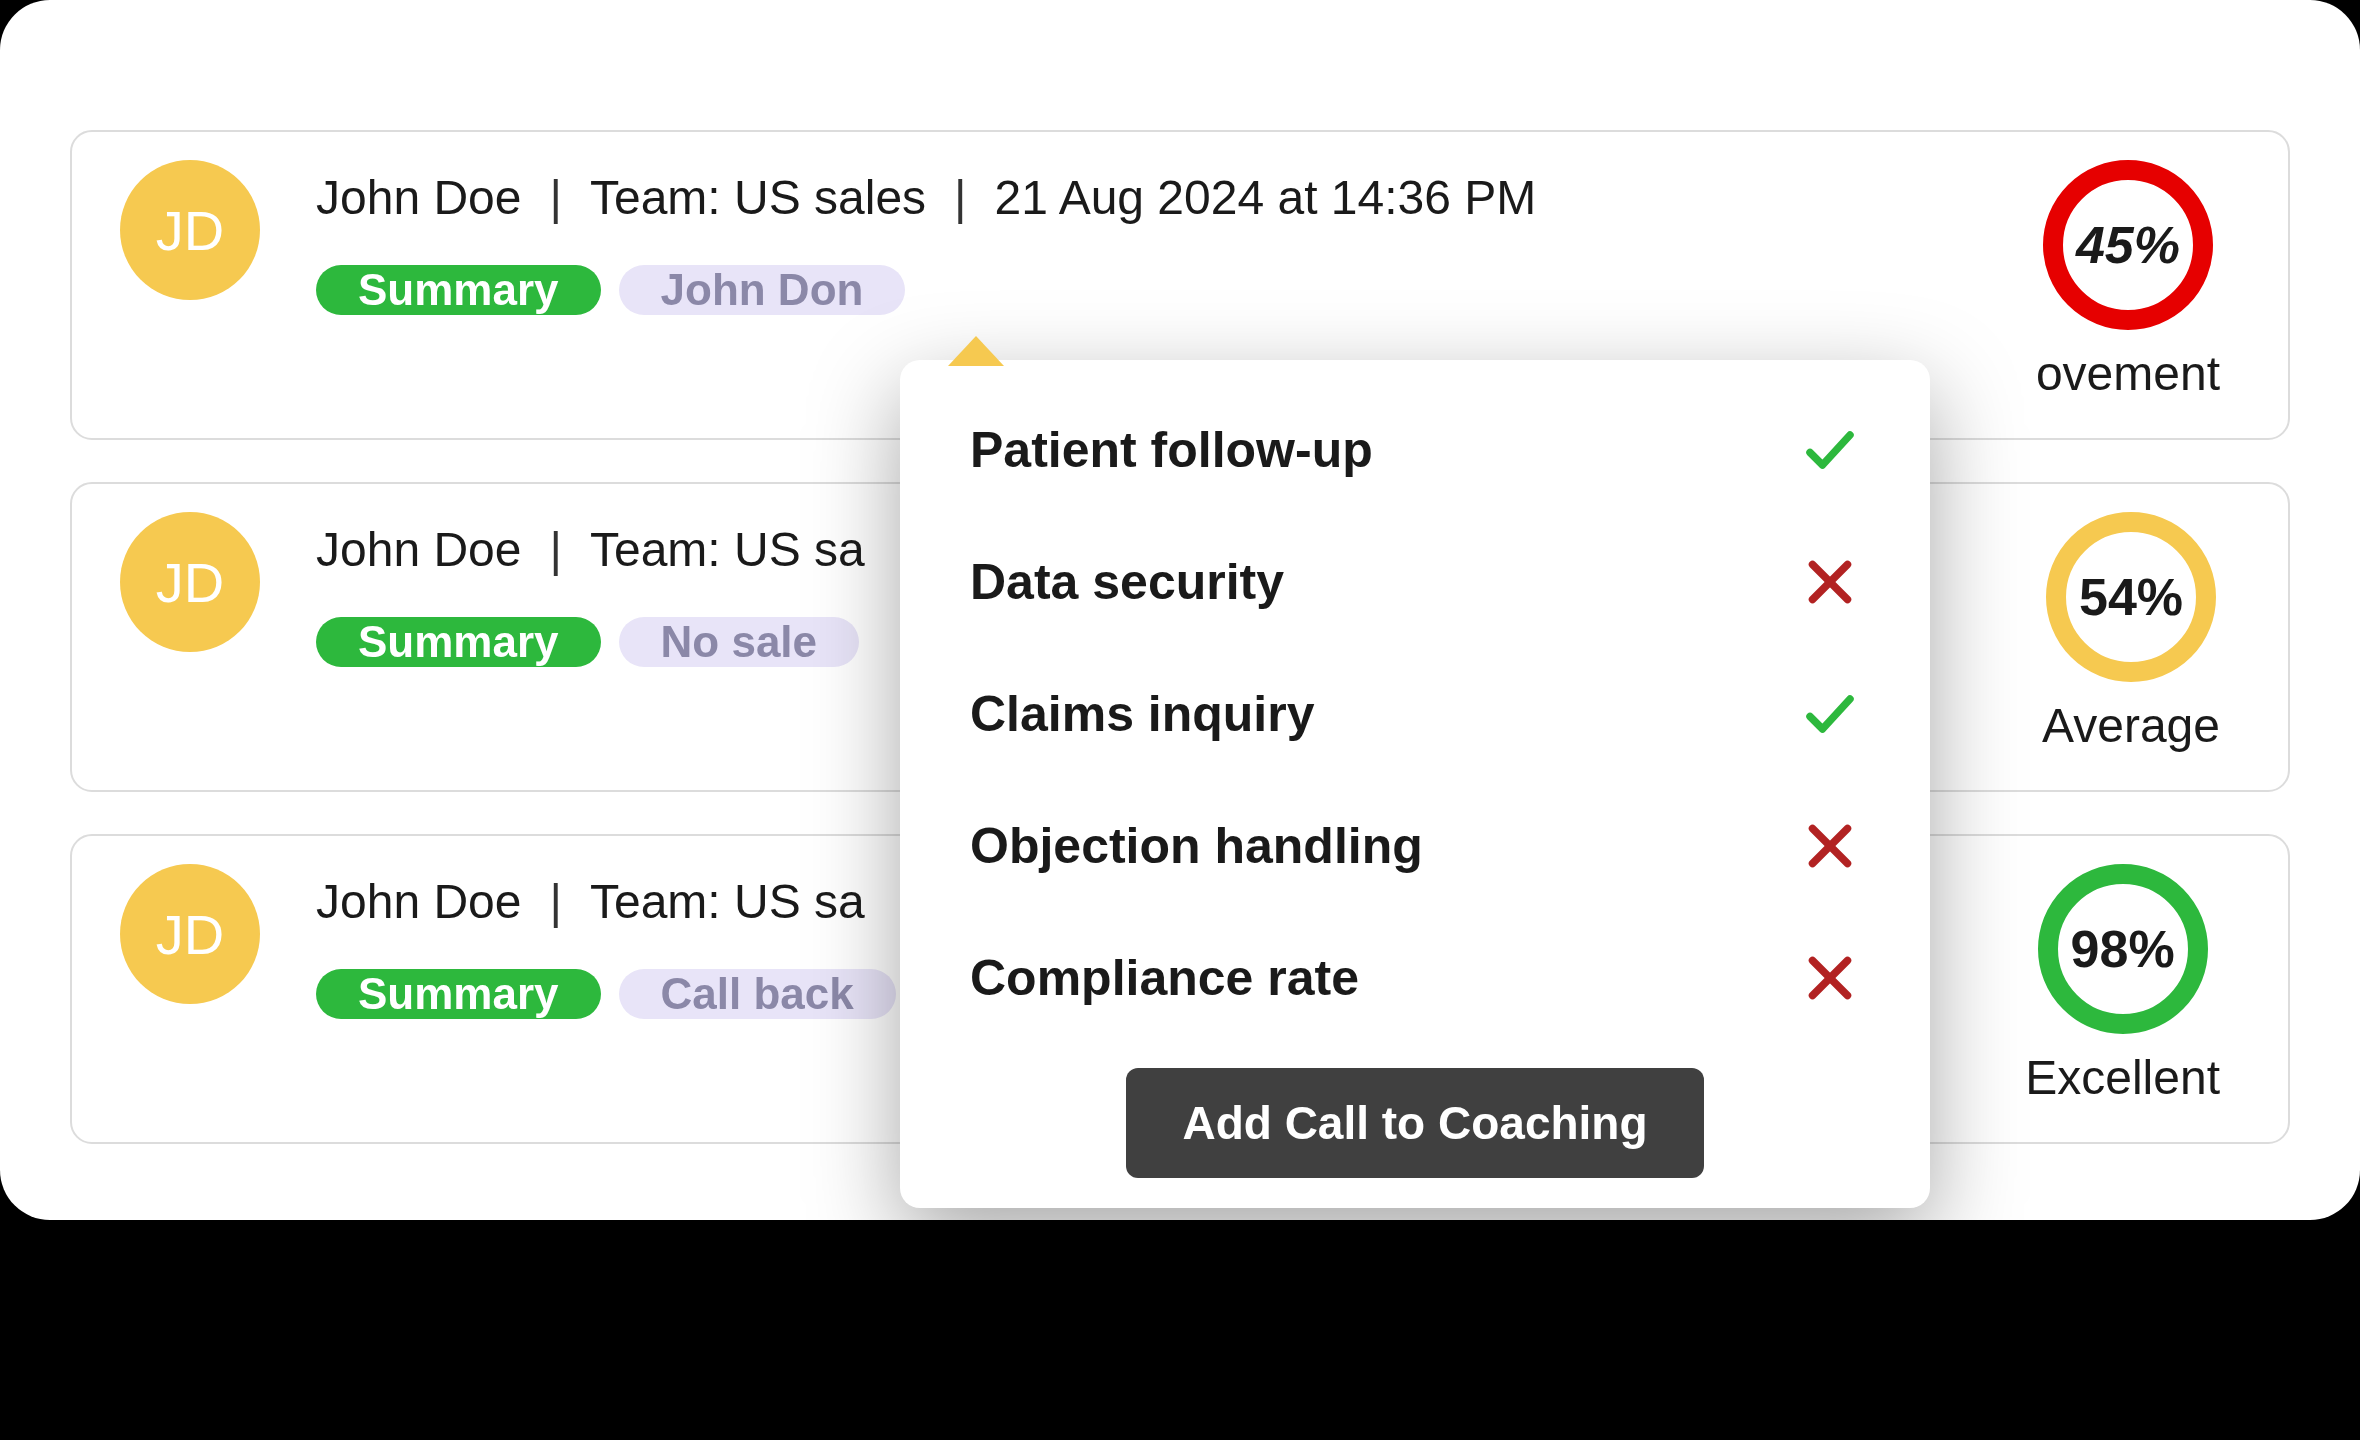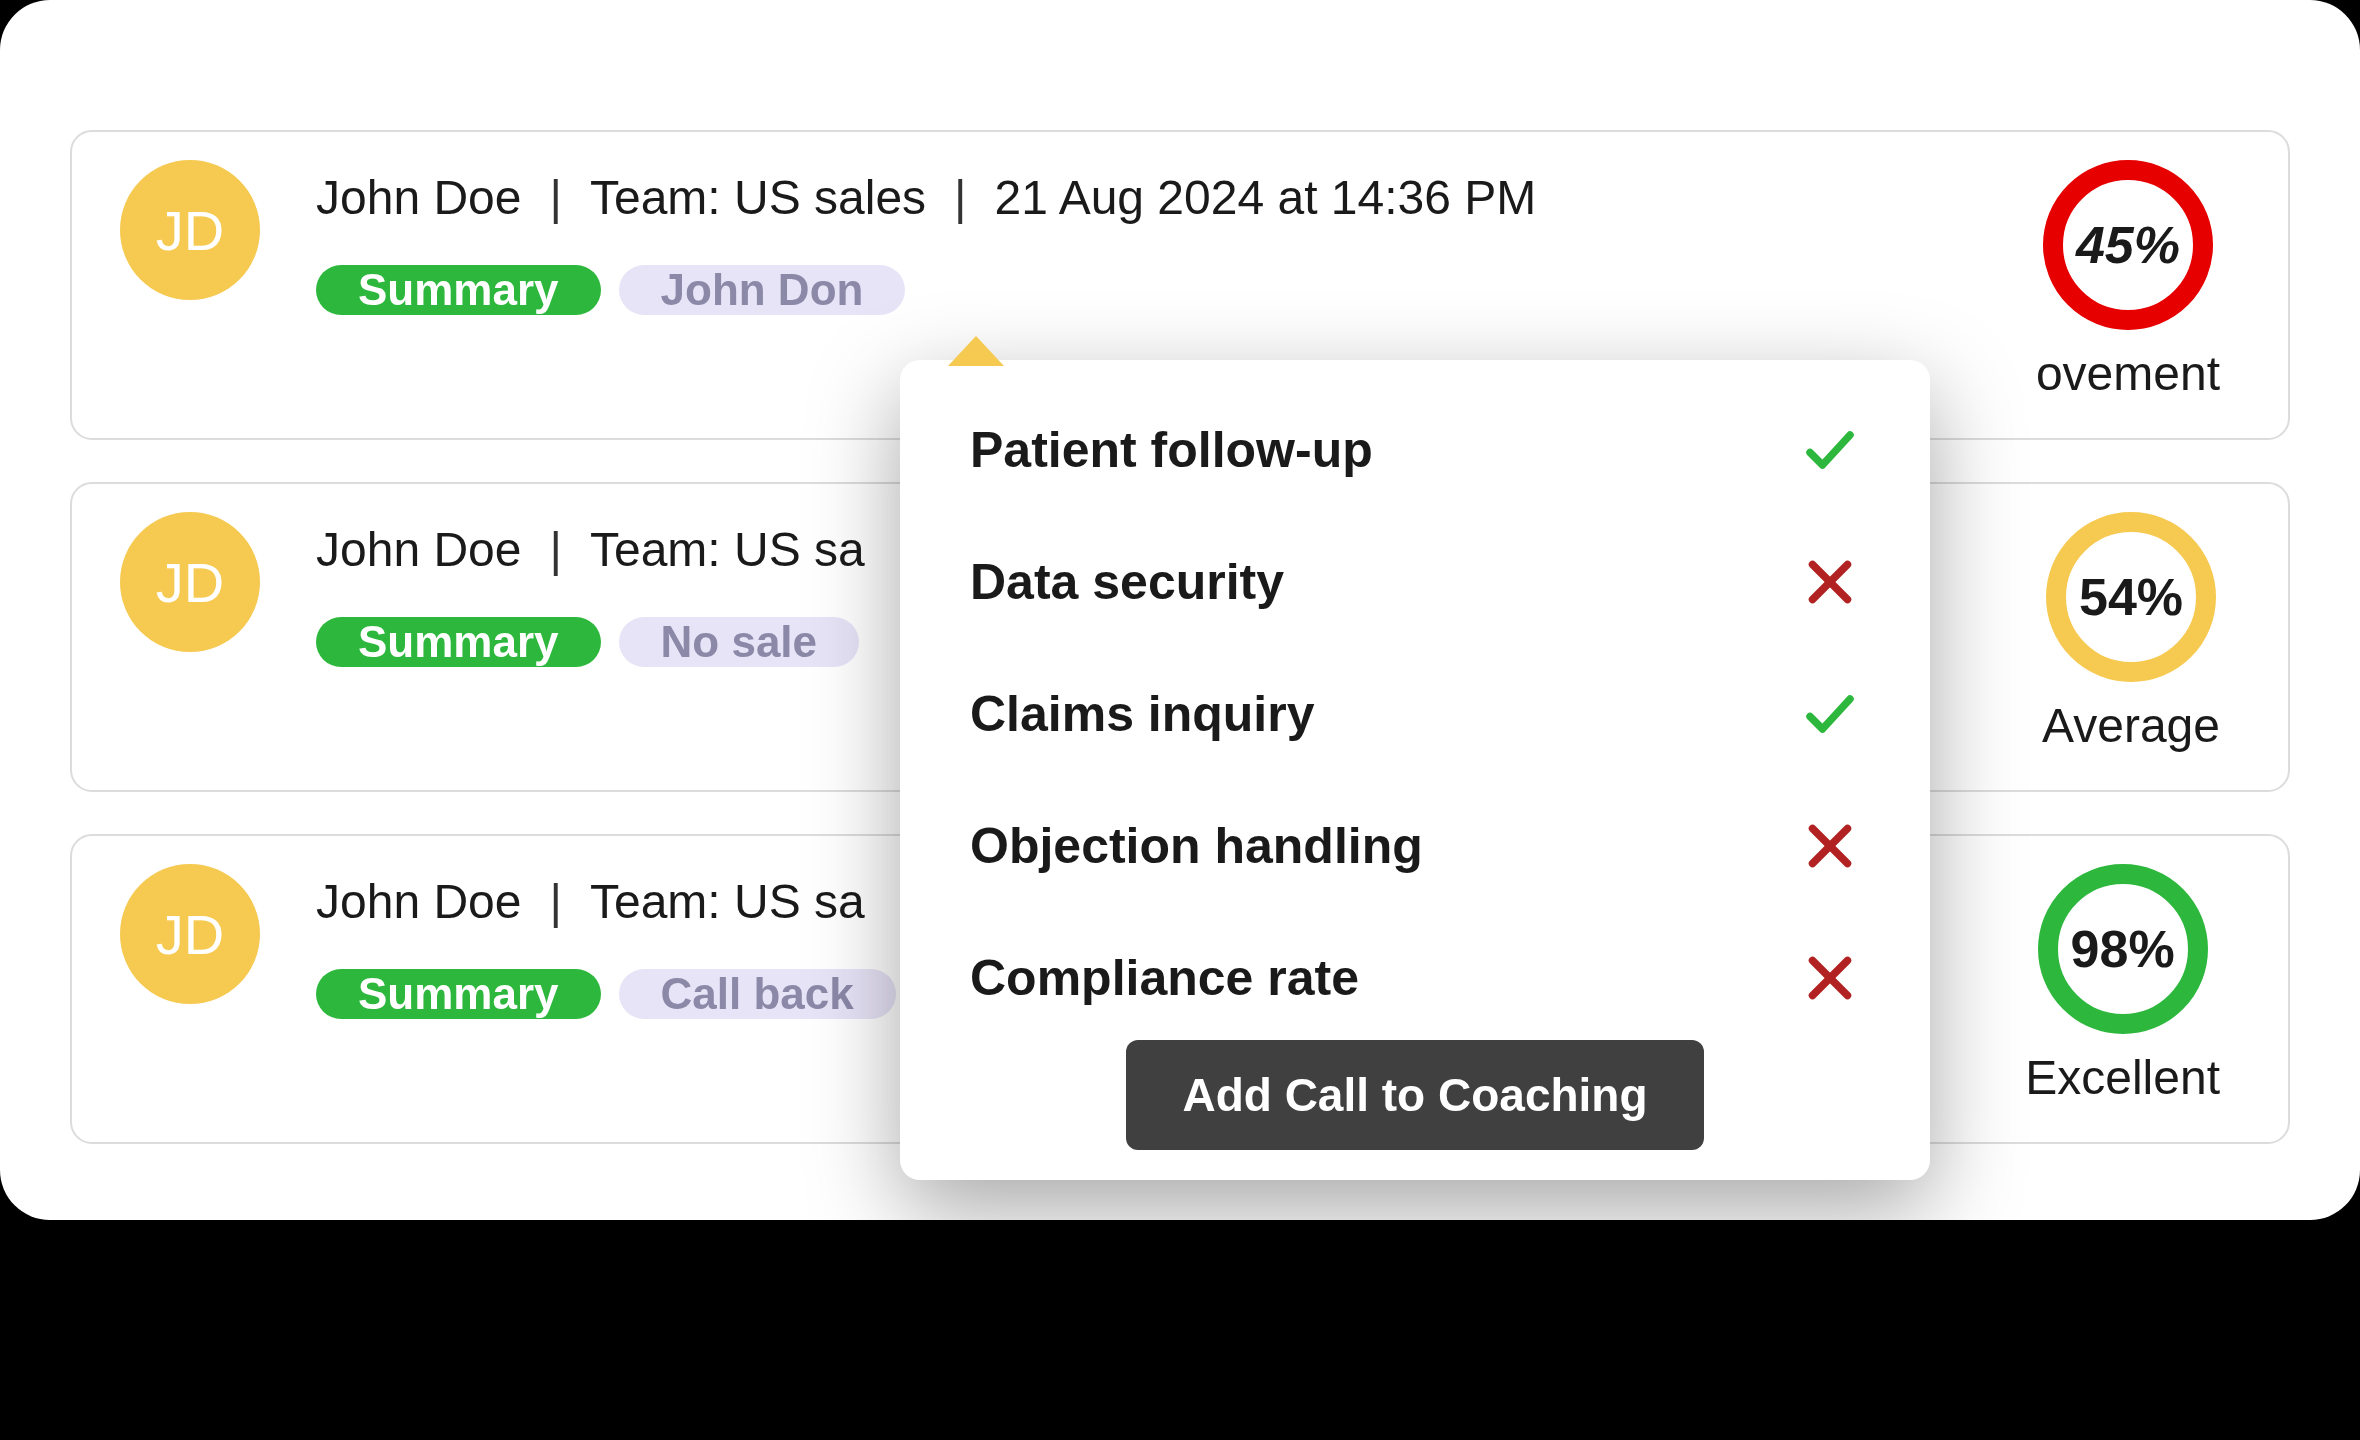--- a/index.html
+++ b/index.html
@@ -135,21 +135,21 @@
       border-right: 28px solid transparent;
       border-bottom: 30px solid #f6c950;
     }
     .check-row {
       display: flex;
       align-items: center;
       justify-content: space-between;
       margin-bottom: 72px;
     }
     .check-row:last-of-type {
-      margin-bottom: 32px;
+      margin-bottom: 60px;
     }
     .check-label {
       font-size: 50px;
       font-weight: 700;
       color: #1a1a1a;
     }
     .check-icon {
       width: 60px;
       height: 60px;
       flex-shrink: 0;

